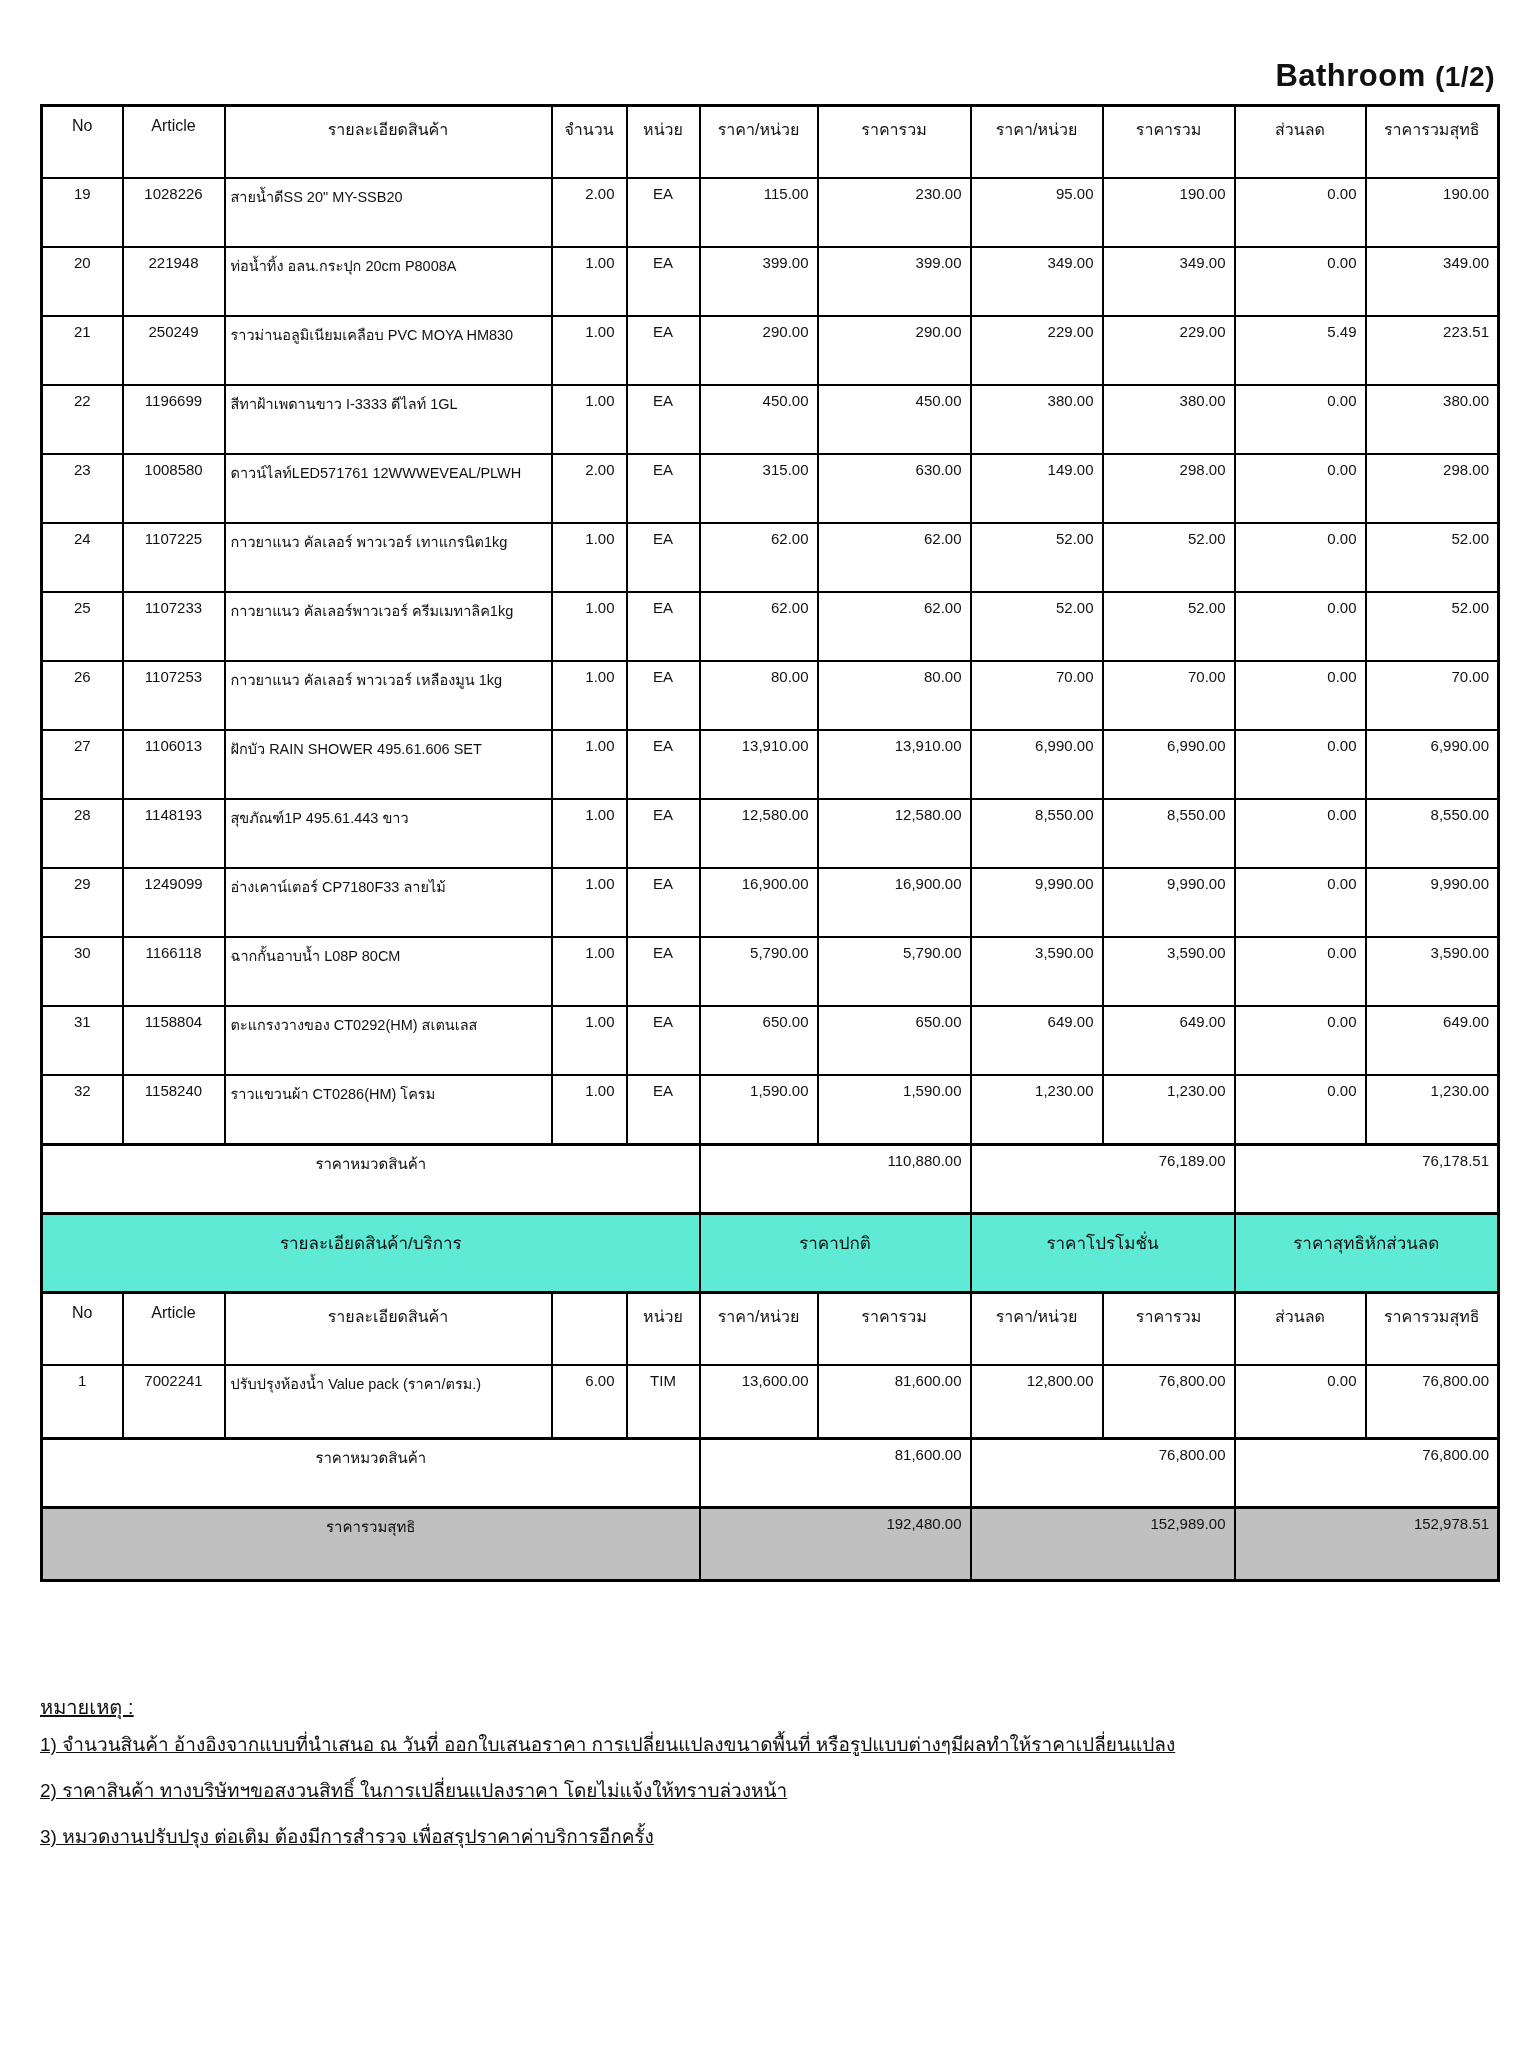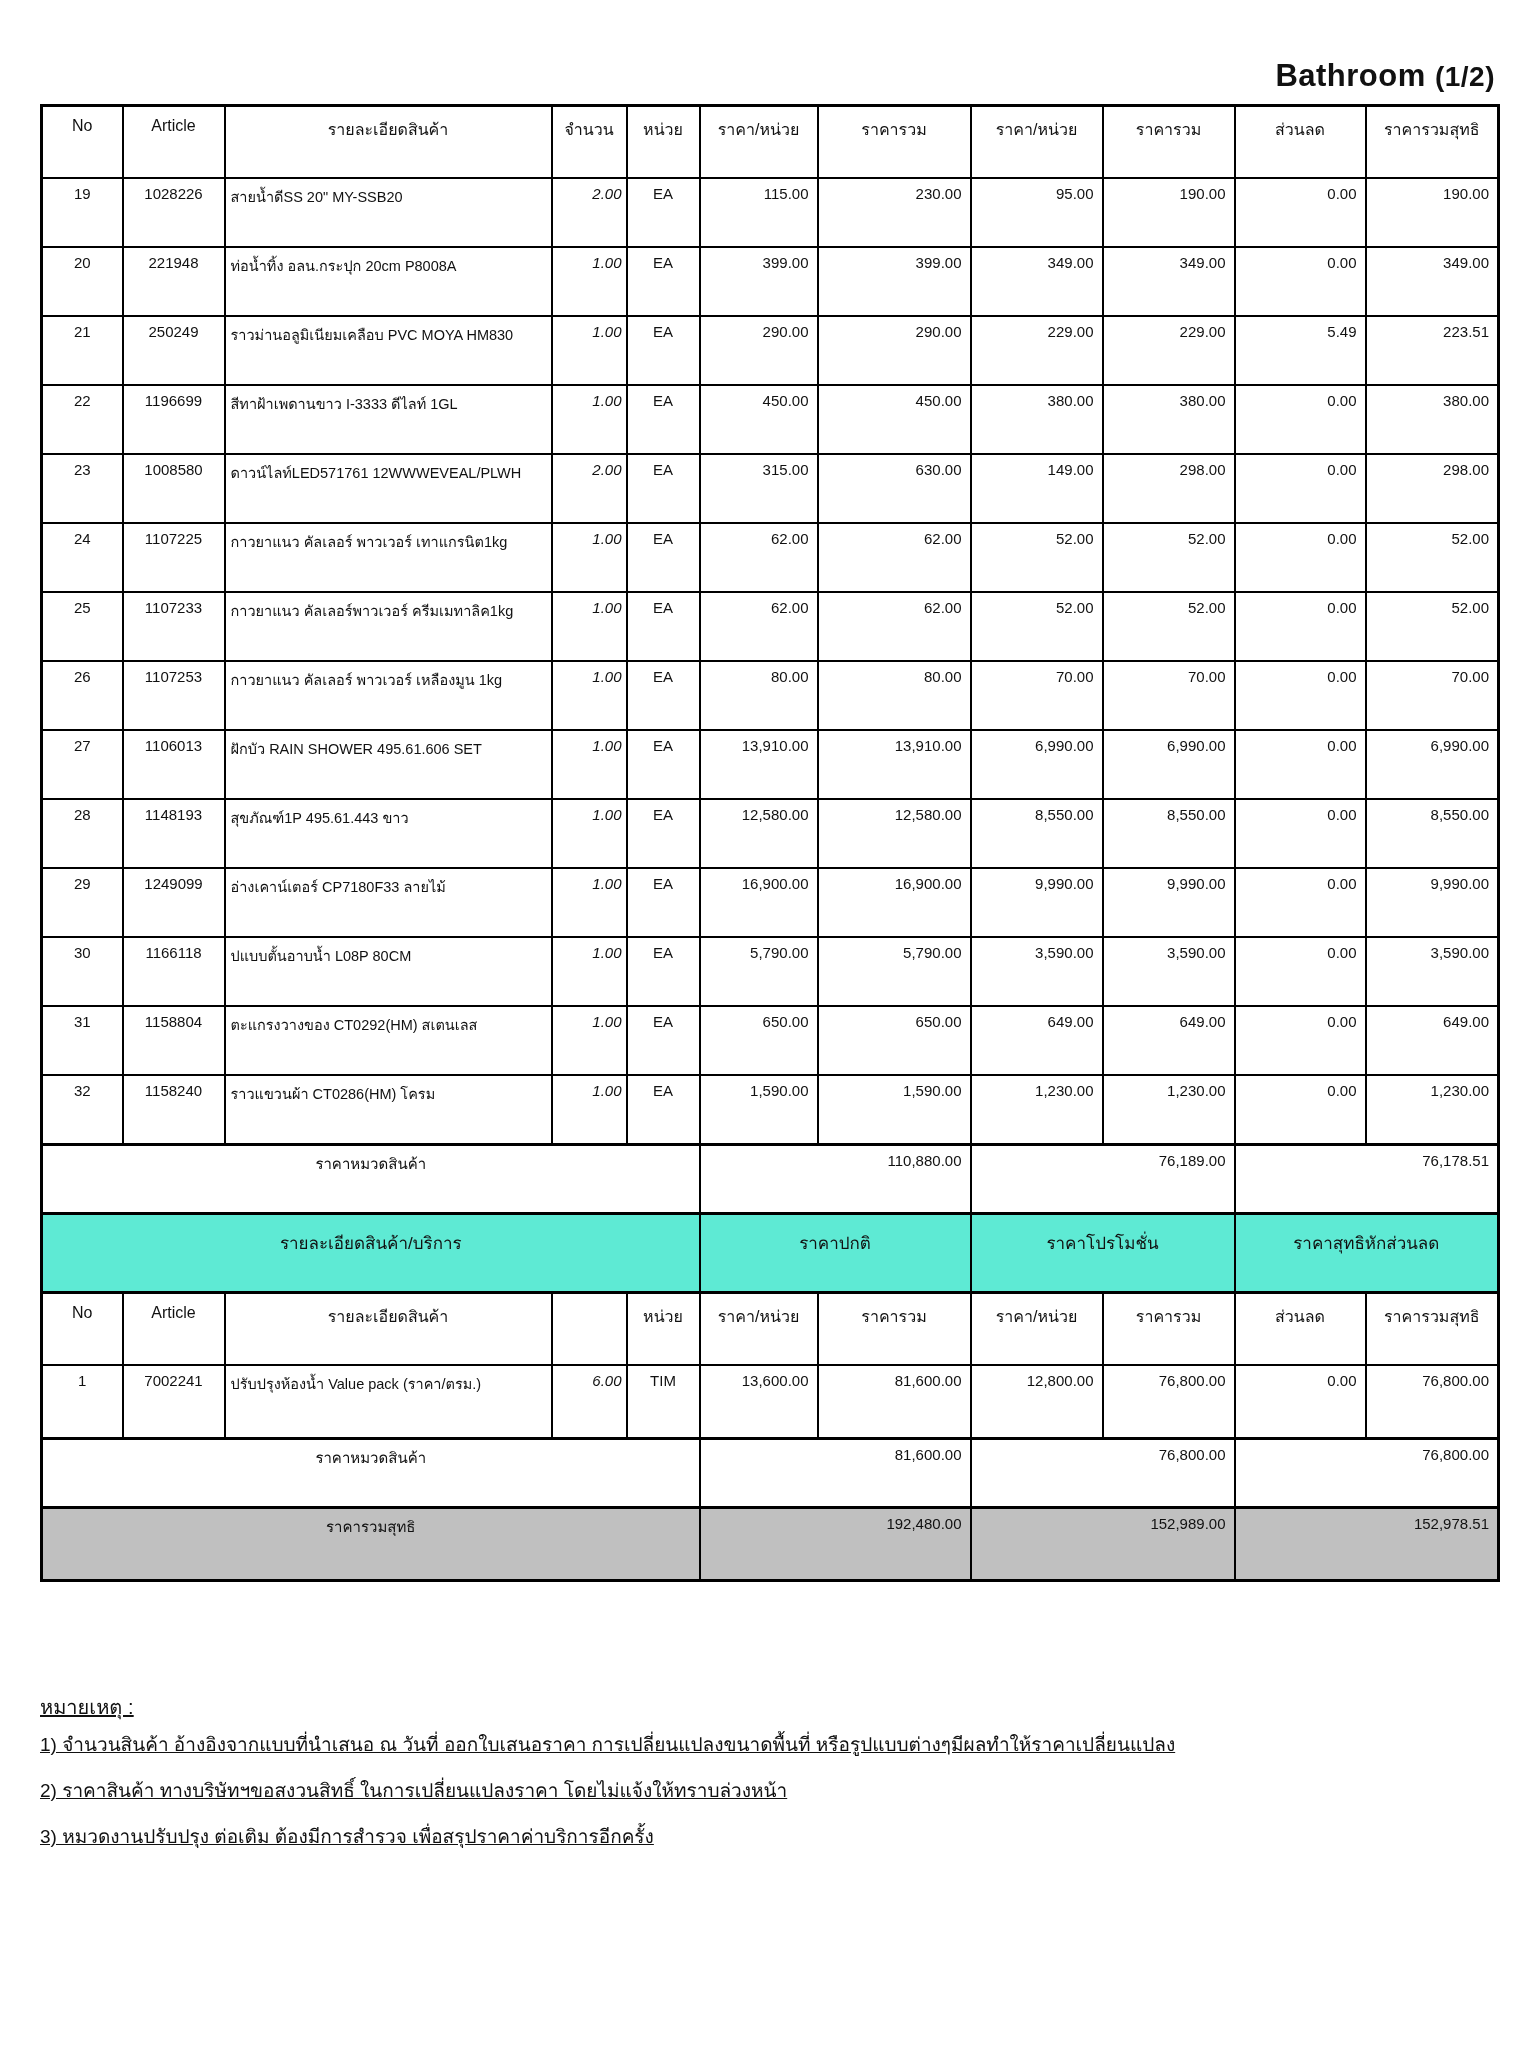--- a/index.html
+++ b/index.html
@@ -42,21 +42,21 @@
   col.c-qty{width:75px;} col.c-unit{width:73px;}
   col.c-p1{width:118px;} col.c-t1{width:153px;}
   col.c-p2{width:132px;} col.c-t2{width:132px;}
   col.c-disc{width:131px;} col.c-net{width:133px;}
 
   tr.head-row td{height:60px;text-align:center;font-size:16px;padding-top:10px;}
   tr.data-row td{height:61px;}
   tr.data-row td.c-center{text-align:center;}
   tr.data-row td.c-right{text-align:right;}
   tr.data-row td.c-left{text-align:left;font-size:14.5px;padding-left:5px;padding-right:2px;}
-  tr.data-row td.cell-qty{padding-right:4px;font-style:italic;}
+  tr.data-row td.cell-qty{padding-right:11px;}
 
   tr.subtotal-row td{height:60px;}
   tr.subtotal-row td{border-top:3px solid #000;}
   td.label-center{text-align:center;font-size:16px;padding-top:10px;}
   td.num-right{text-align:right;font-size:15px;padding-top:10px;}
 
   tr.section-row td{
     background:#5eead4;
     height:62px;text-align:center;font-size:17px;padding-top:14px;
     border-top:3px solid #000;border-bottom:3px solid #000;
@@ -253,21 +253,21 @@
           <td class="c-right">16,900.00</td>
           <td class="c-right">16,900.00</td>
           <td class="c-right">9,990.00</td>
           <td class="c-right">9,990.00</td>
           <td class="c-right">0.00</td>
           <td class="c-right">9,990.00</td>
         </tr>
         <tr class="data-row">
           <td class="c-center">30</td>
           <td class="c-center">1166118</td>
-          <td class="c-left">ปแบบตั้นอาบน้ำ L08P 80CM</td>
+          <td class="c-left">ฉากกั้นอาบน้ำ L08P 80CM</td>
           <td class="c-right cell-qty">1.00</td>
           <td class="c-center">EA</td>
           <td class="c-right">5,790.00</td>
           <td class="c-right">5,790.00</td>
           <td class="c-right">3,590.00</td>
           <td class="c-right">3,590.00</td>
           <td class="c-right">0.00</td>
           <td class="c-right">3,590.00</td>
         </tr>
         <tr class="data-row">

